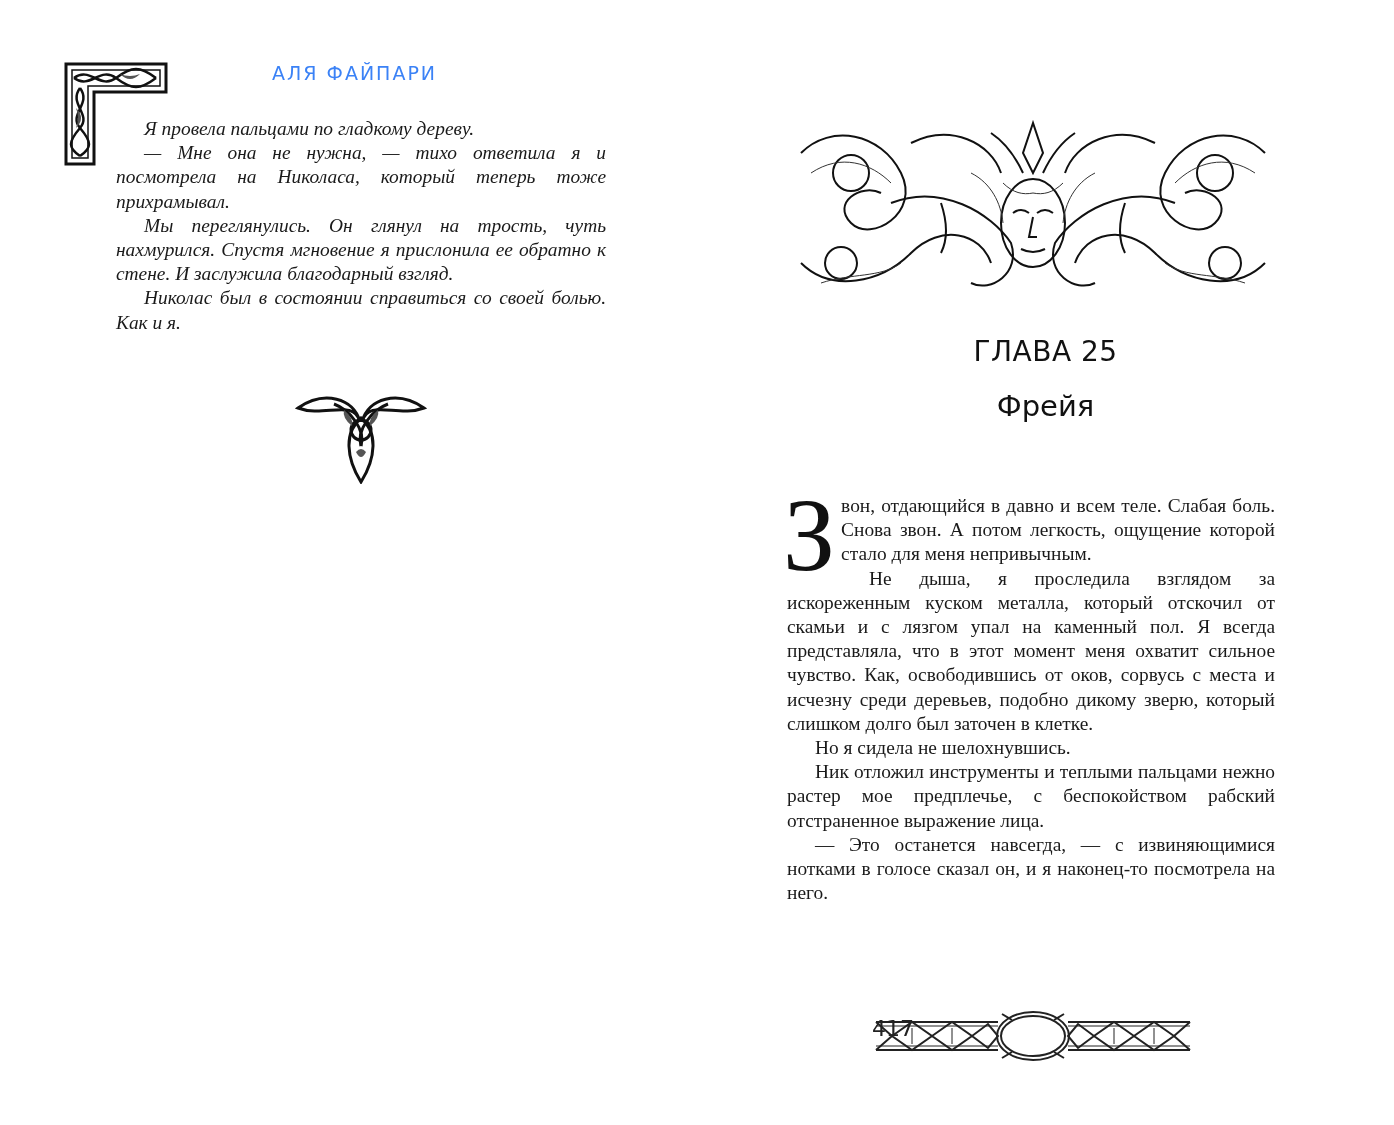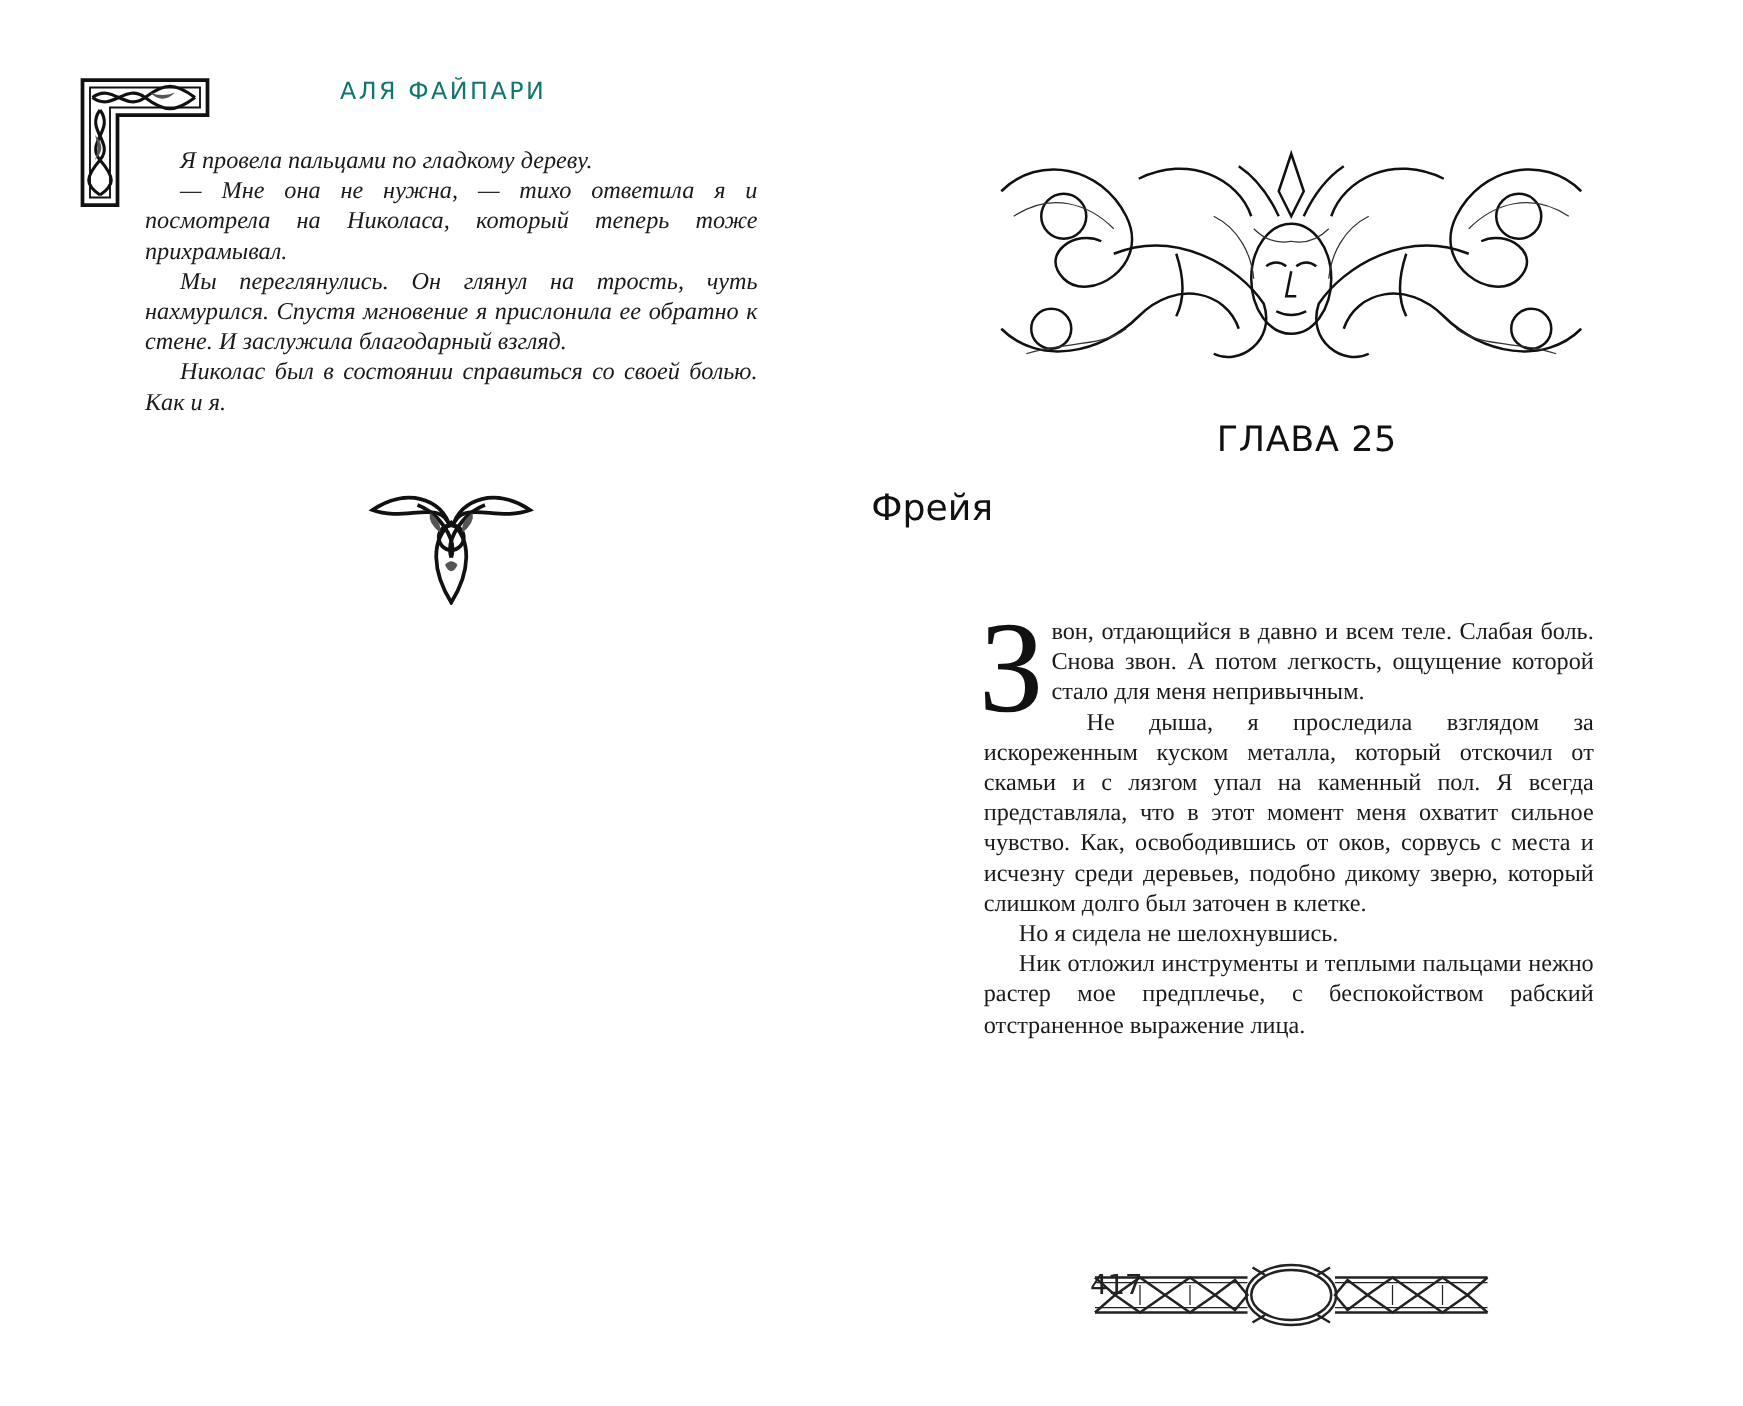--- a/index.html
+++ b/index.html
@@ -5,33 +5,33 @@
     html, body { margin:0; padding:0; background:#ffffff; }
     body { width:1394px; height:1125px; position:relative; overflow:hidden;
            font-family:"Liberation Serif","DejaVu Serif",serif; color:#1a1a1a; }
     .page { position:absolute; top:0; height:1125px; }
     .page-left { left:0; width:697px; }
     .page-right { left:697px; width:697px; }
 
     
     .corner-knot { position:absolute; left:60px; top:58px; width:112px; height:112px; }
     .running-head { position:absolute; left:272px; top:62px; font-family:"DejaVu Sans","Liberation Sans",sans-serif;
-                    font-size:19px; letter-spacing:2px; color:#0f766e; }
+                    font-size:19px; letter-spacing:2px; color:#3b82f6; }
     .text-block { position:absolute; font-size:19.4px; line-height:24.2px; text-align:justify; }
     .left-text { left:116px; top:117px; width:490px;font-style:italic; }
     .text-block p { margin:0; text-indent:28px; }
     .text-block p.noindent { text-indent:0; }
     .left-text p.first { text-indent:0; padding-left:28px; }
     .center-ornament { position:absolute; left:294px; top:388px; width:134px; height:96px; }
 
     
     .headpiece { position:absolute; left:94px; top:113px; width:484px; height:192px; }
     .chapter-title { position:absolute; left:0; width:697px; top:335px; text-align:center;
                      font-family:"DejaVu Sans","Liberation Sans",sans-serif; font-size:28px; color:#111; letter-spacing:0.5px; }
-    .chapter-subtitle { position:absolute; left:0; width:697px; top:389px; 
+    .chapter-subtitle { position:absolute; left:0; width:697px; top:389px; text-align:center;
                         font-family:"DejaVu Sans","Liberation Sans",sans-serif; font-size:29px; color:#111; }
     .right-text { left:90px; top:494px; width:488px; }
     .dropcap { float:left; font-size:104px; line-height:78px; margin:2px 6px 0 -4px;
                font-family:"Liberation Serif","DejaVu Serif",serif; color:#111; }
     .folio-ornament { position:absolute; left:175px; top:1006px; width:322px; height:60px; }
     .folio-number { position:absolute; left:175px; top:1016px; width:322px; text-align:left;
                     font-family:"DejaVu Sans","Liberation Sans",sans-serif; font-size:22px; color:#222; }
   </style>
 </head>
 <body>
@@ -118,20 +118,21 @@
   </svg>
 
   <div class="chapter-title">ГЛАВА 25</div>
   <div class="chapter-subtitle">Фрейя</div>
 
   <div class="text-block right-text">
     <p class="noindent"><span class="dropcap">З</span><span>вон, отдающийся в давно и всем теле. Слабая боль. Снова звон. А потом легкость, ощущение которой стало для меня непривычным.</span></p>
     <p>Не дыша, я проследила взглядом за искореженным куском металла, который отскочил от скамьи и с лязгом упал на каменный пол. Я всегда представляла, что в этот момент меня охватит сильное чувство. Как, освободившись от оков, сорвусь с места и исчезну среди деревьев, подобно дикому зверю, который слишком долго был заточен в клетке.</p>
     <p>Но я сидела не шелохнувшись.</p>
     <p>Ник отложил инструменты и теплыми пальцами нежно растер мое предплечье, с беспокойством рабский отстраненное выражение лица.</p>
+    <p>— Это останется навсегда, — с извиняющимися нотками в голосе сказал он, и я наконец-то посмотрела на него.</p>
   </div>
 
   <svg class="folio-ornament" viewBox="0 0 322 60">
     <g fill="none" stroke="#222" stroke-width="2">
       <path d="M4 16 H126 M4 44 H126 M196 16 H318 M196 44 H318"></path>
       <path d="M4 16 L20 30 L4 44 M318 16 L302 30 L318 44"></path>
       <path d="M20 30 L40 16 L60 30 L40 44 Z"></path>
       <path d="M60 30 L80 16 L100 30 L80 44 Z"></path>
       <path d="M100 30 L116 18 L126 30 L116 42 Z"></path>
       <path d="M302 30 L282 16 L262 30 L282 44 Z"></path>

